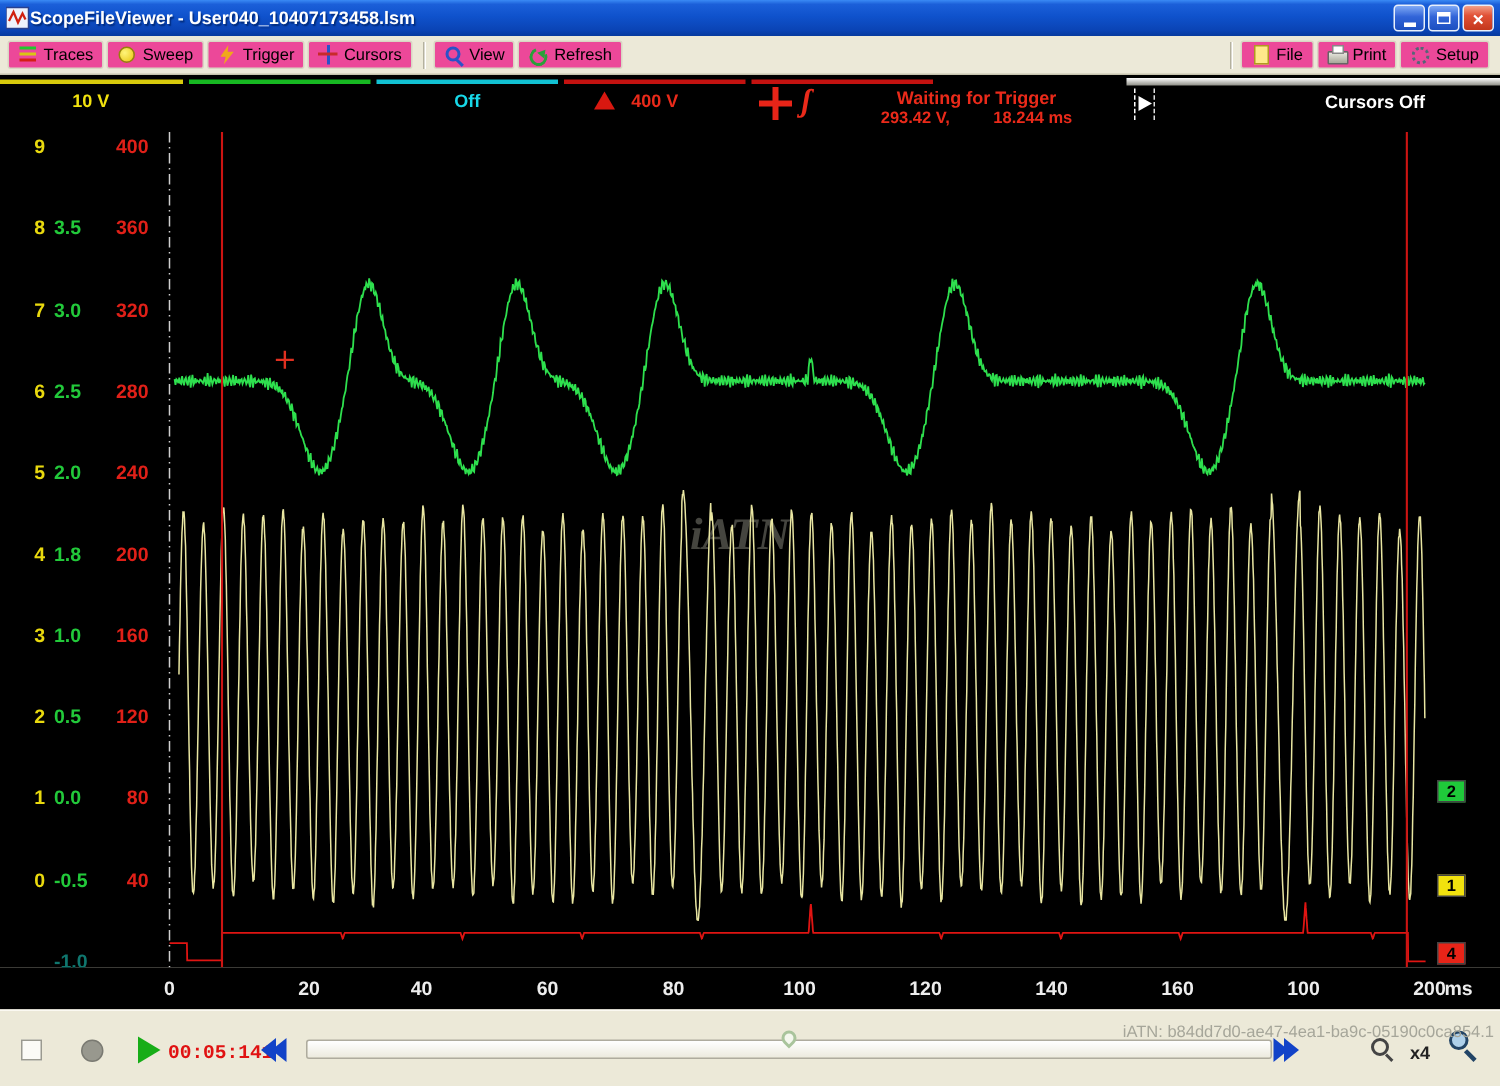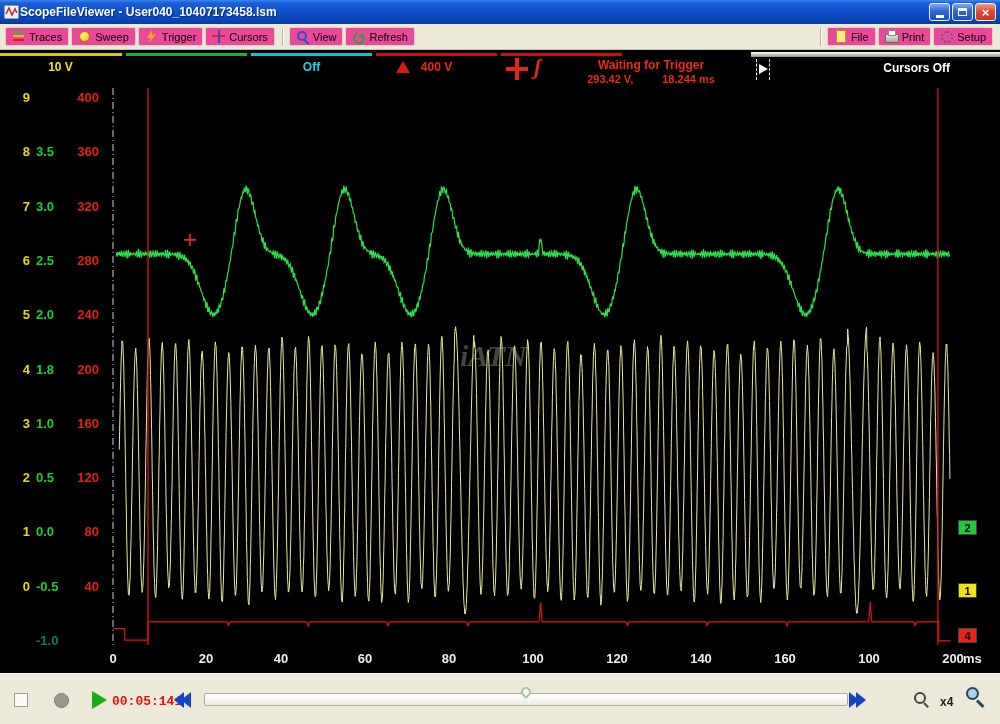--- a/index.html
+++ b/index.html
@@ -325,15 +325,16 @@
     <div class="slider-track">
       <div class="slider-pin"></div>
     </div>
     <div class="ff-btn" style="left:852px">
       <span class="tri tri-r"></span>
       <span class="tri tri-r"></span>
     </div>
     <div class="mag zoom-ind-icon"></div>
     <span class="zoom-label">x4</span>
     <div class="mag zoom-btn"></div>
+    <span class="transport-watermark">iATN: b84dd7d0-ae47-4ea1-ba9c-05190c0ca854.1</span>
   </div>
 
 </div>
 
 </body></html>

